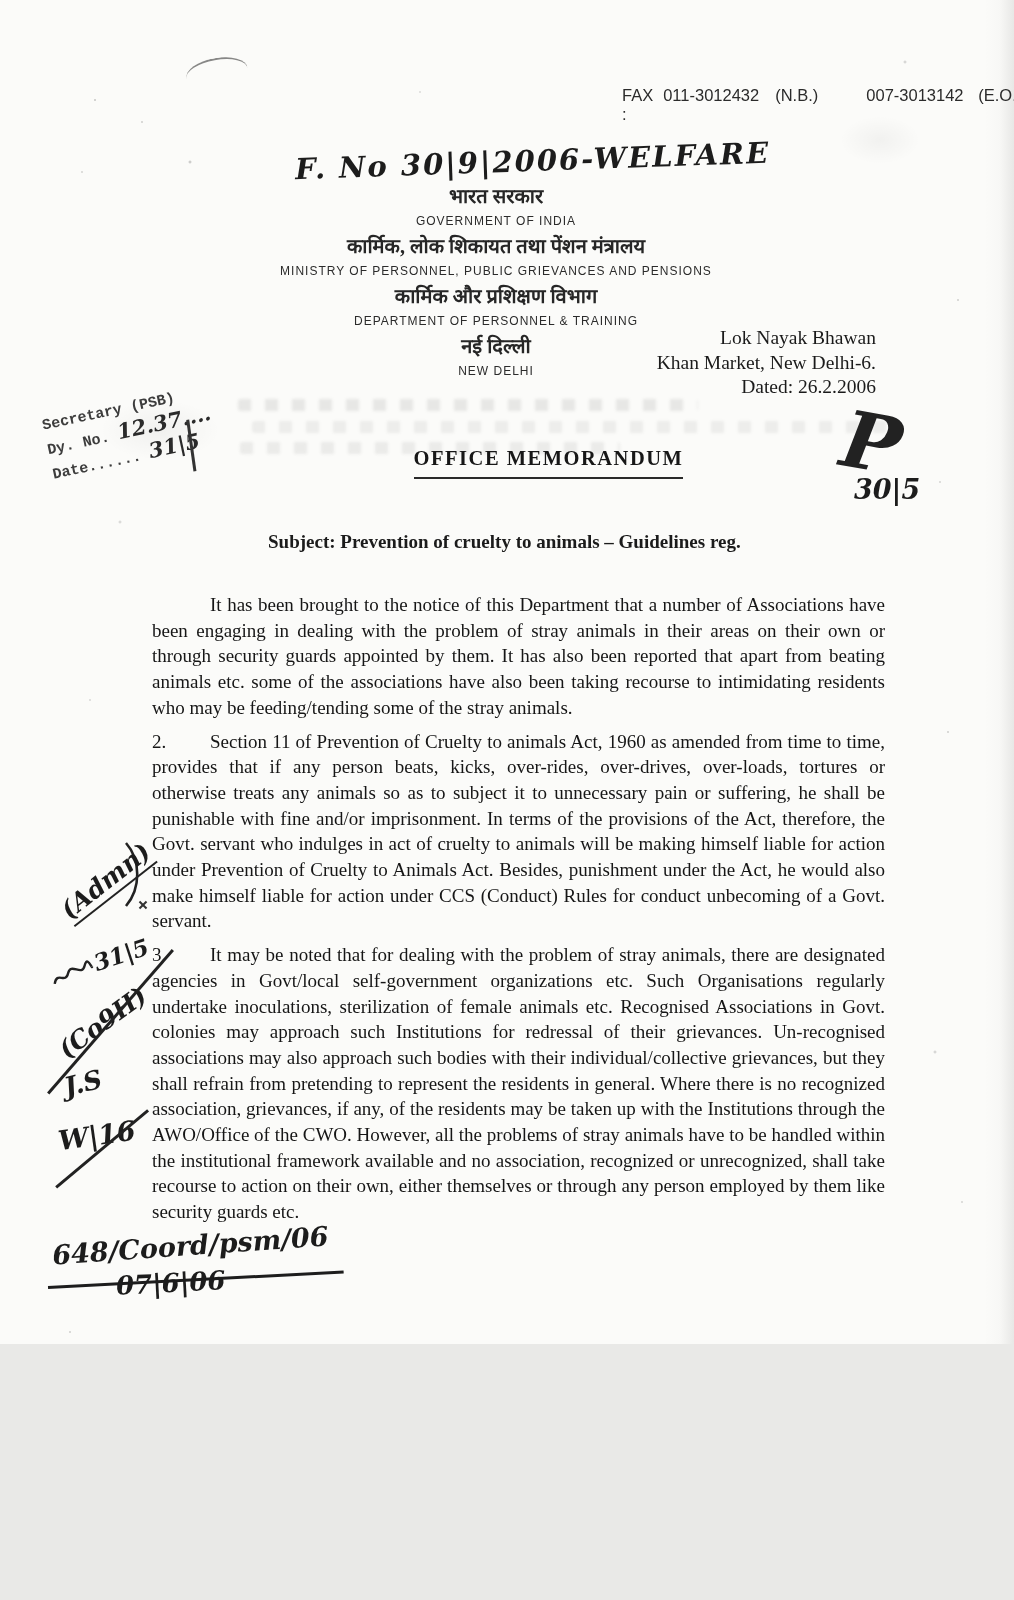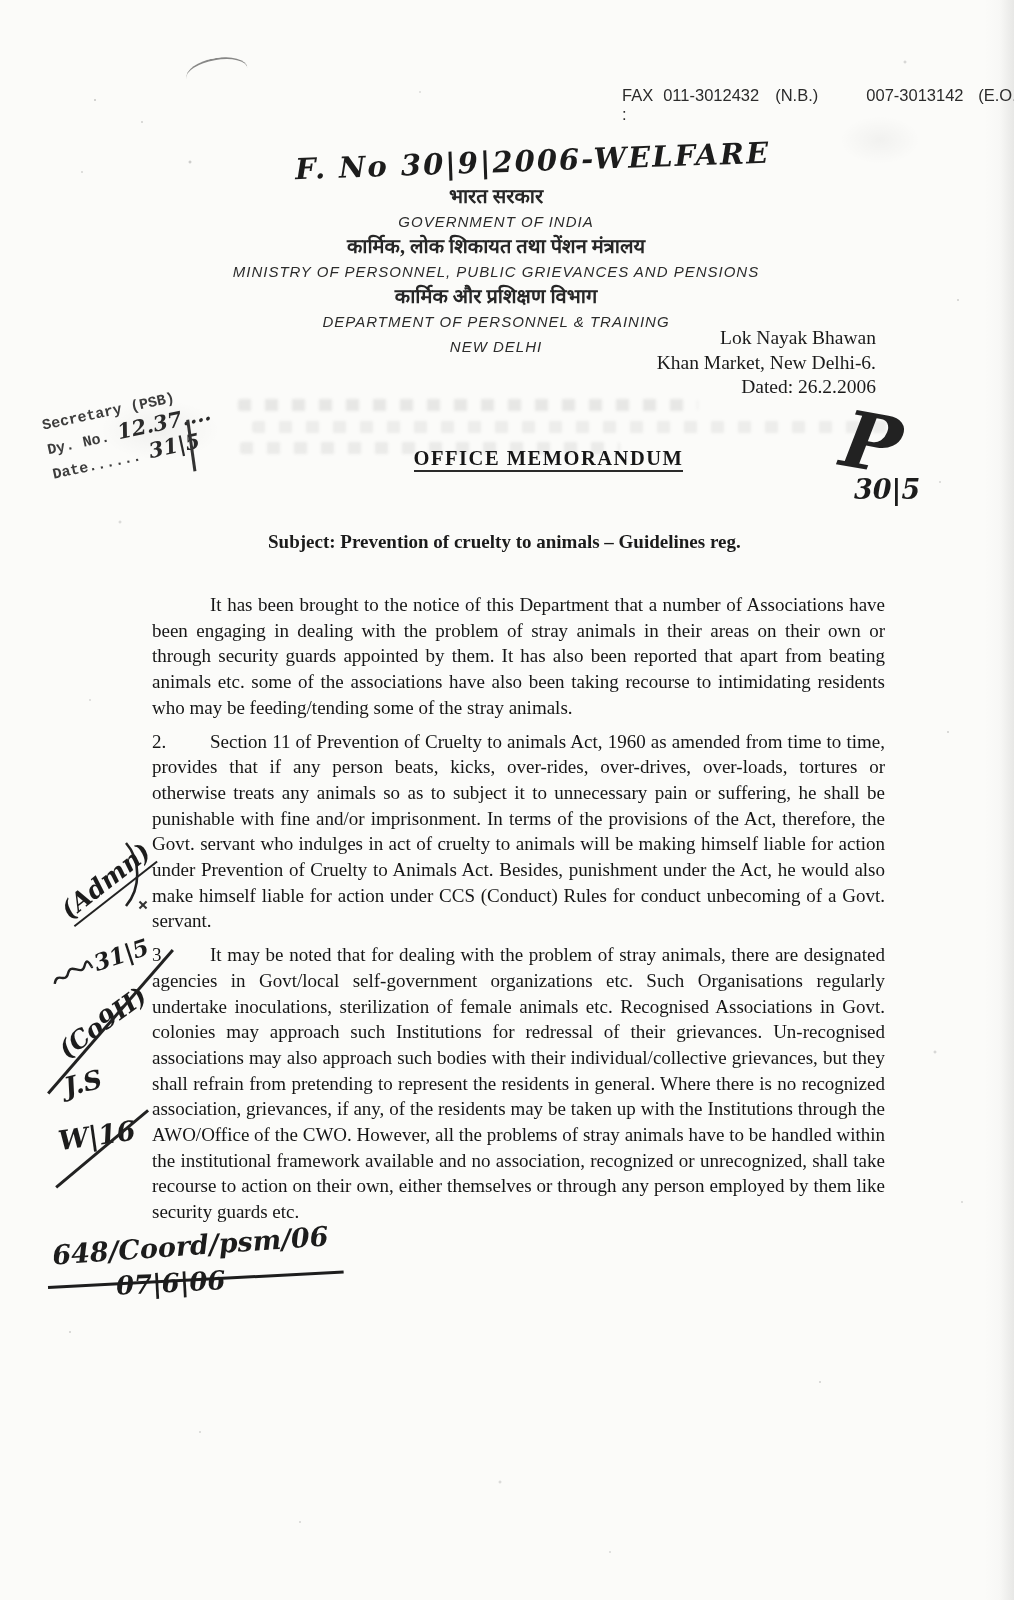--- a/index.html
+++ b/index.html
@@ -1,17 +1,17 @@
 <!DOCTYPE html>
 <html><head>
 <meta charset="utf-8">
 <style>
   html,body{margin:0;padding:0;background:#e9e9e7;}
   #page{
-    position:relative; width:1014px; height:1600px; margin:0 auto;
+    position:relative; width:1014px; height:1344px; margin:0 auto;
     background-color:#fbfbf9;
     background-image:
       linear-gradient(to left, rgba(60,60,60,0.10), rgba(60,60,60,0.02) 14px, transparent 30px),
       radial-gradient(1.5px 1.5px at 95px 100px, rgba(0,0,0,.30), transparent),
       radial-gradient(1.5px 1.5px at 142px 122px, rgba(0,0,0,.25), transparent),
       radial-gradient(2px 2px at 190px 162px, rgba(0,0,0,.28), transparent),
       radial-gradient(1.5px 1.5px at 82px 172px, rgba(0,0,0,.22), transparent),
       radial-gradient(1.5px 1.5px at 420px 92px, rgba(0,0,0,.18), transparent),
       radial-gradient(2px 2px at 905px 62px, rgba(0,0,0,.22), transparent),
       radial-gradient(1.5px 1.5px at 958px 300px, rgba(0,0,0,.25), transparent),
@@ -40,41 +40,41 @@
   .fax-row{display:flex;}
   .fax-num{width:112px;}
   
   .hand{font-family:"DejaVu Serif", serif; font-style:italic; font-weight:bold; color:#1c1c1c;}
   .fno{position:absolute; left:295px; top:144px; font-size:29px; letter-spacing:2px;
        transform:rotate(-2deg); white-space:nowrap;}
   
   .hdr{position:absolute; left:0; top:184px; width:992px; text-align:center;}
   .hdr div{white-space:nowrap;}
   .hi{font-size:20px; line-height:25px; font-weight:bold; color:#262626;}
-  .en{font-family:"Liberation Sans", sans-serif; font-size:15px; line-height:25px;
-      letter-spacing:1px; color:#2b2b2b;font-style:italic;}
+  .en{font-family:"Liberation Sans", sans-serif; font-size:12px; line-height:25px;
+      letter-spacing:1px; color:#2b2b2b;}
   
   .addr{position:absolute; top:326px; right:138px; text-align:right;
         font-size:19.5px; line-height:24.5px; color:#1a1a1a;}
   
   .stamp{position:absolute; left:46px; top:398px; transform:rotate(-12deg);
          font-family:"Liberation Mono", monospace; font-weight:bold; font-size:15px;
          line-height:21px; color:#3d3d3d; white-space:nowrap;}
   .stamp .hand{font-size:21px; color:#2a2a2a;}
   .stamp-bar{position:absolute; left:140px; top:34px; width:2.5px; height:52px; background:#333; transform:rotate(4deg);}
   
   .ghost{position:absolute; height:12px; border-radius:3px; filter:blur(1.6px); opacity:.55;
          background:repeating-linear-gradient(90deg, rgba(120,120,120,.28) 0 13px, transparent 13px 27px);}
   .g1{left:238px; top:399px; width:460px;}
   .g2{left:252px; top:421px; width:640px; opacity:.4;}
   .g3{left:240px; top:442px; width:380px; opacity:.45;}
   
   .om-wrap{position:absolute; left:22px; top:447px; width:1014px; text-align:center;}
   .om{font-size:20.5px; font-weight:bold; letter-spacing:1.5px; color:#171717;
-      border-bottom:2.5px solid #2a2a2a; padding-bottom:1px;margin-left:39px;}
+      border-bottom:2.5px solid #2a2a2a; padding-bottom:8px;margin-left:39px;}
   .subject{position:absolute; left:268px; top:531px; font-size:19px; font-weight:bold; color:#1b1b1b;}
   
   .sig-p{position:absolute; left:842px; top:404px; font-family:"DejaVu Serif", serif;
          font-style:italic; font-size:78px; line-height:78px; color:#222; transform:rotate(10deg);}
   .sig-p-date{position:absolute; left:854px; top:474px; font-size:27px;}
   
   .body{position:absolute; left:152px; top:592px; width:733px;
         font-size:19px; line-height:25.7px; text-align:justify; color:#161616;}
   .body p{margin:0 0 8px 0;}
   .pnum{display:inline-block; width:58px;}
@@ -136,20 +136,21 @@
 
   <div class="fno hand">F. No 30|9|2006-WELFARE</div>
 
   <div class="hdr">
     <div class="hi">भारत सरकार</div>
     <div class="en">GOVERNMENT OF INDIA</div>
     <div class="hi">कार्मिक, लोक शिकायत तथा पेंशन मंत्रालय</div>
     <div class="en">MINISTRY OF PERSONNEL, PUBLIC GRIEVANCES AND PENSIONS</div>
     <div class="hi">कार्मिक और प्रशिक्षण विभाग</div>
     <div class="en">DEPARTMENT OF PERSONNEL &amp; TRAINING</div>
+    <div class="hi">नई दिल्ली</div>
     <div class="en">NEW DELHI</div>
   </div>
 
   <div class="addr">
     <div>Lok Nayak Bhawan</div>
     <div>Khan Market, New Delhi-6.</div>
     <div>Dated: 26.2.2006</div>
   </div>
 
   <div class="stamp">

